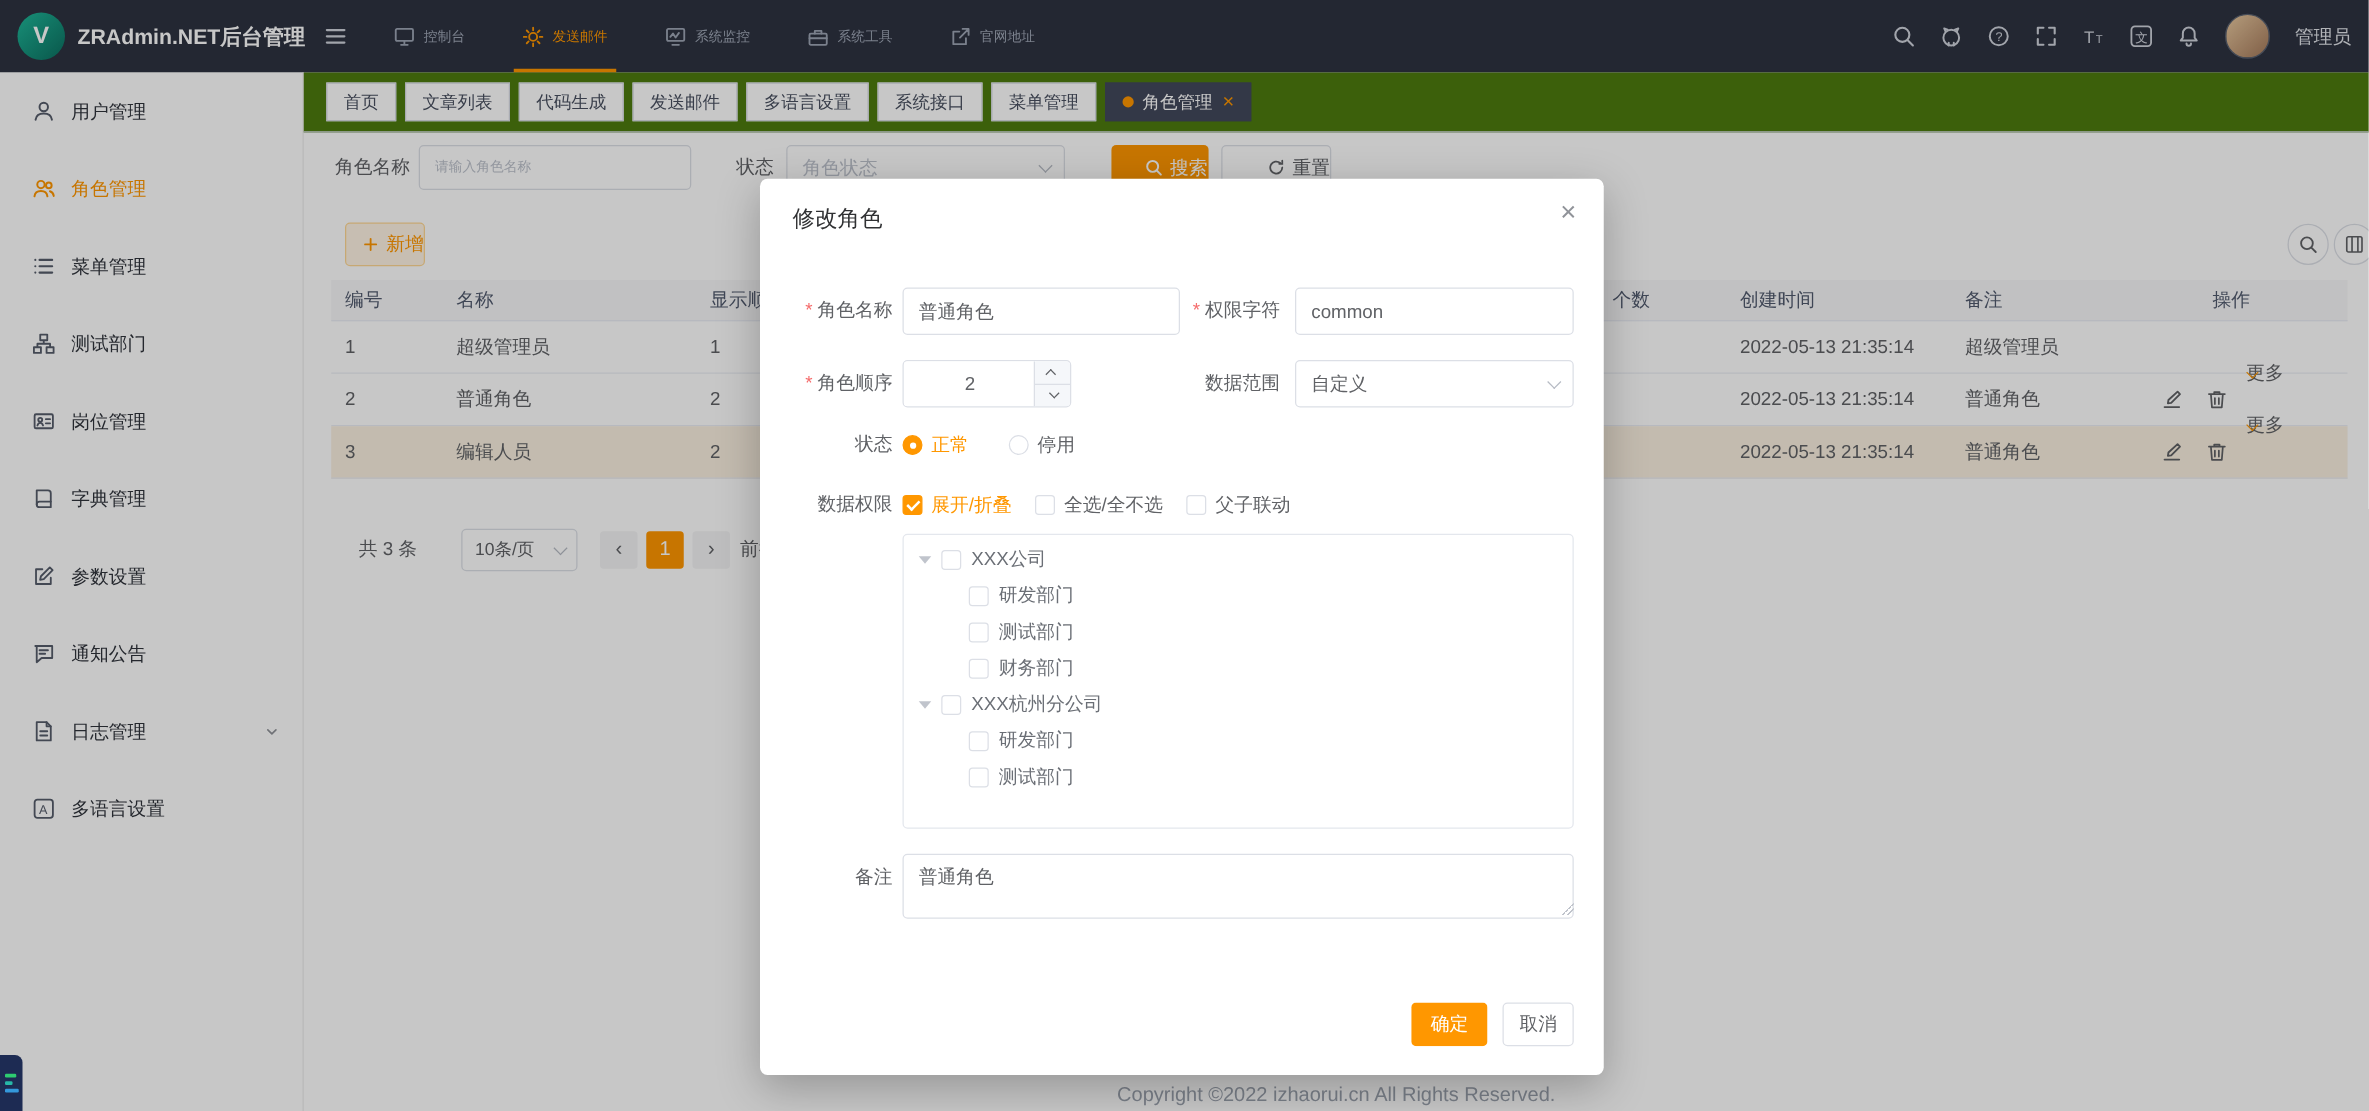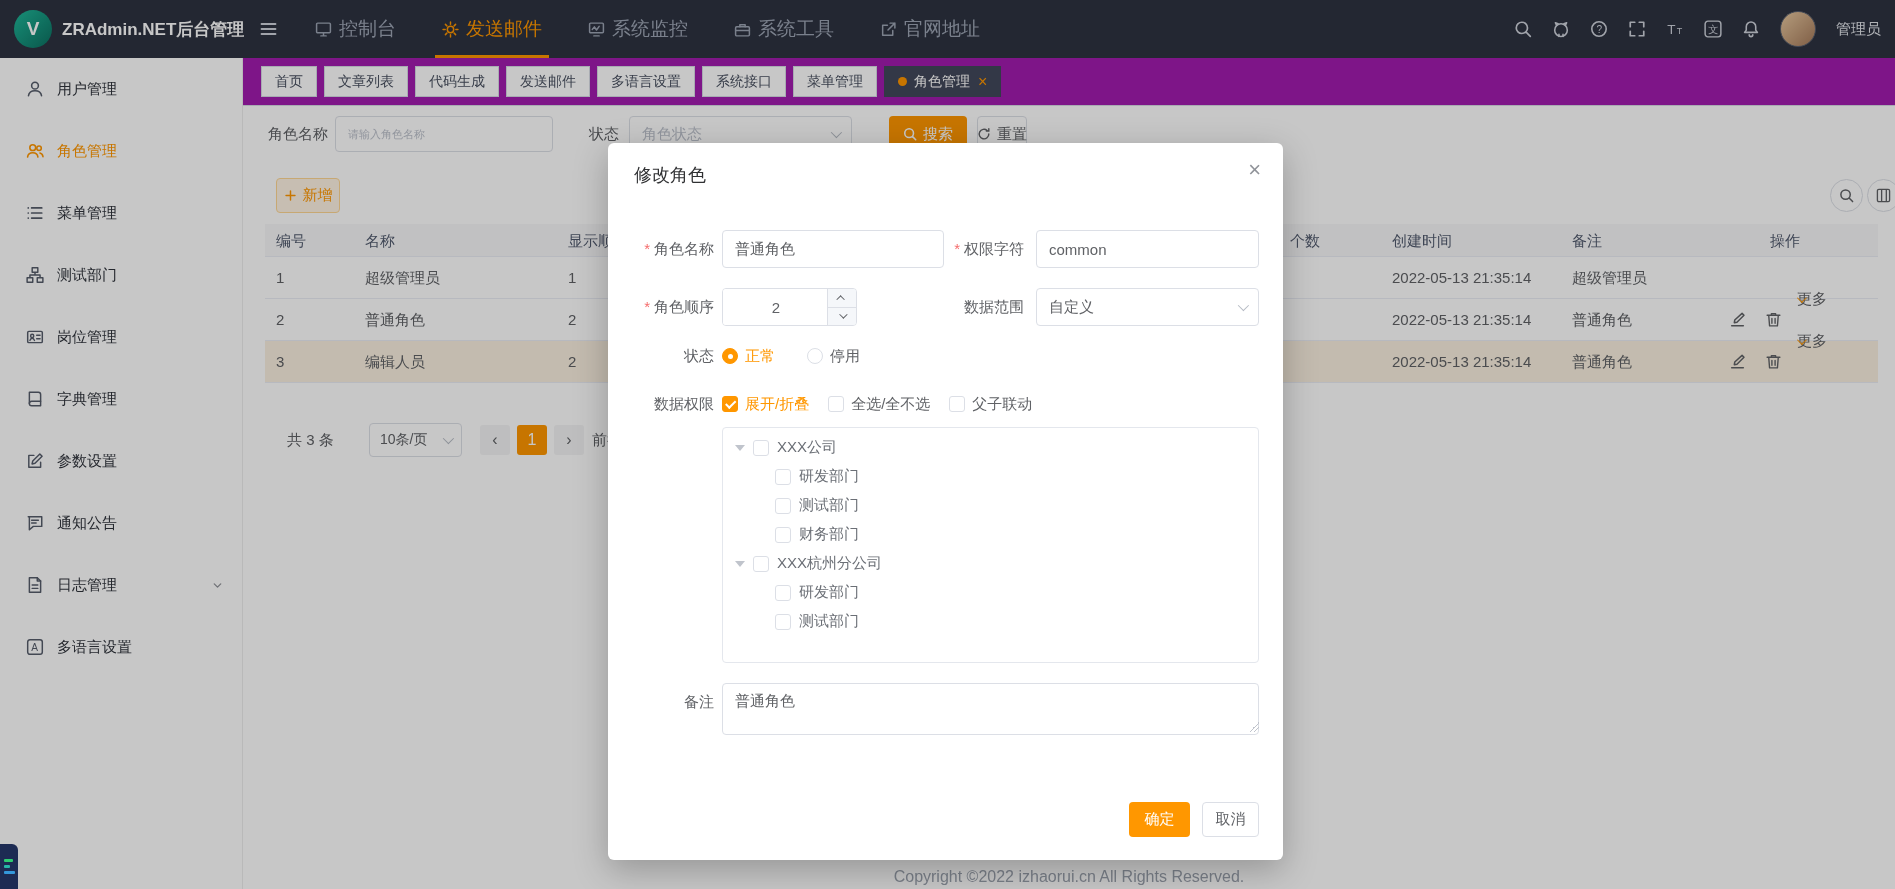--- a/index.html
+++ b/index.html
@@ -8,53 +8,53 @@
 svg{display:block}
 .abs{position:absolute}
 
 
 .topbar{position:absolute;left:0;top:0;width:1895px;height:58px;background:#2d3240;display:flex;align-items:center;z-index:1}
 .logo-area{width:243px;height:100%;display:flex;align-items:center;gap:10px;padding-left:14px;flex:none}
 .logo-circle{width:38px;height:38px;border-radius:50%;background:linear-gradient(135deg,#1fb89a,#0c6f60);color:#fff;font-weight:bold;font-size:19px;display:flex;align-items:center;justify-content:center;flex:none}
 .logo-text{color:#fff;font-size:17px;font-weight:bold;white-space:nowrap}
 .hamburger{color:#cfd3dc;margin:0 14px 0 16px;cursor:pointer}
 .topnav{display:flex;height:100%}
-.topnav-item{display:flex;align-items:center;gap:7px;color:#9da5b4;font-size:19px;padding:0 23px;height:100%;position:relative;cursor:pointer;white-space:nowrap}
+.topnav-item{display:flex;align-items:center;gap:7px;color:#9da5b4;font-size:11px;padding:0 23px;height:100%;position:relative;cursor:pointer;white-space:nowrap}
 .topnav-item.active{color:#ff9700}
 .topnav-item.active::after{content:"";position:absolute;left:16px;right:16px;bottom:0;height:3px;background:#ff9700}
 .top-actions{margin-left:auto;display:flex;align-items:center;gap:20px;padding-right:14px;color:#cfd3dc}
 .top-actions .tool{cursor:pointer}
 .avatar{width:36px;height:36px;border-radius:50%;background:linear-gradient(135deg,#e8c9a0,#a4795a);border:1px solid #59606f;flex:none}
 .username{color:#e3e6eb;font-size:15px;white-space:nowrap}
 
 
 .sidebar{position:absolute;left:0;top:58px;width:243px;bottom:0;background:#fff;border-right:1px solid #ededed;z-index:1}
 .side-item{height:62px;display:flex;align-items:center;gap:13px;padding:0 18px 0 26px;color:#30343c;font-size:15px;cursor:pointer}
 .side-item .sicon{color:#565d6b;flex:none}
 .side-item.active{color:#ff9700}
 .side-item.active .sicon{color:#ff9700}
 .side-item .chev{margin-left:auto;color:#909399}
 
 
-.tagsbar{position:absolute;left:243px;top:58px;right:0;height:48px;background:#a21caf;border-bottom:1px solid #d8dce5;display:flex;align-items:center;padding-left:18px;gap:7px;z-index:1}
+.tagsbar{position:absolute;left:243px;top:58px;right:0;height:48px;background:#4d7c0f;border-bottom:1px solid #d8dce5;display:flex;align-items:center;padding-left:18px;gap:7px;z-index:1}
 .tag{display:inline-flex;align-items:center;height:31px;padding:0 13px;border:1px solid #d8dce5;background:#fff;color:#495060;font-size:14px;cursor:pointer;gap:7px;white-space:nowrap}
 .tag.active{background:#42485b;border-color:#42485b;color:#fff}
 .tag .dot{width:9px;height:9px;border-radius:50%;background:#ff9700}
 .tag .close{color:#ff9700;font-size:16px;line-height:1;margin-left:1px}
 
 
 .content{position:absolute;left:243px;top:106px;right:0;bottom:0;background:#fff;z-index:0}
 .flt-label{position:absolute;font-size:15px;color:#606266;line-height:36px;white-space:nowrap}
 .text-input{position:absolute;height:36px;border:1px solid #dcdfe6;border-radius:4px;padding:0 12px;font-size:11px;color:#606266;background:#fff;font-family:inherit}
 .text-input::placeholder{color:#bdc2cc}
 .fake-select{position:absolute;height:36px;border:1px solid #dcdfe6;border-radius:4px;background:#fff;display:flex;align-items:center;padding:0 12px;font-size:15px;color:#606266;gap:8px}
 .fake-select .ph{color:#bdc2cc}
 .fake-select .val{flex:1}
 .chev-down{width:8px;height:8px;border-right:1.5px solid #b6bbc4;border-bottom:1.5px solid #b6bbc4;transform:rotate(45deg) translateY(-2px);flex:none}
-.btn{position:absolute;display:inline-flex;align-items:center;justify-content:center;gap:6px;border-radius:4px;font-size:15px;cursor:pointer;border:1px solid transparent;white-space:nowrap}
+.btn{position:absolute;display:inline-flex;align-items:center;justify-content:flex-end;gap:6px;border-radius:4px;font-size:15px;cursor:pointer;border:1px solid transparent;white-space:nowrap}
 .btn-orange{background:#ff9700;color:#fff}
 .btn-plain-orange{background:#fff4e5;border-color:#ffd894;color:#ff9700}
 .btn-default{background:#fff;border-color:#dcdfe6;color:#606266}
 .tool-circle{position:absolute;width:33px;height:33px;border-radius:50%;border:1px solid #dcdfe6;background:#fff;display:flex;align-items:center;justify-content:center;color:#606266;cursor:pointer}
 
 
 .gtable{position:absolute;left:22px;top:118px;width:1613px}
 .g-head{position:relative;height:33px;background:#f8f8f9;border-bottom:1px solid #ebeef5}
 .g-head span{position:absolute;line-height:33px;font-size:15px;color:#515a6e}
 .g-row{position:relative;height:42px;border-bottom:1px solid #ebeef5}
@@ -358,21 +358,21 @@
   </div>
   <button class="btn btn-orange" style="left:646px;top:10px;width:78px;height:36px">
     <span>
         <svg width="14" height="14" viewBox="0 0 16 16" fill="none" stroke="currentColor" stroke-width="1.8" stroke-linecap="round">
           <circle cx="7" cy="7" r="5"></circle>
           <path d="M11 11l3.5 3.5"></path>
         </svg>
       </span>
     <span>搜索</span>
   </button>
-  <button class="btn btn-default" style="left:734px;top:10px;width:50px;height:36px">
+  <button class="btn btn-default" style="left:734px;top:10px;width:88px;height:36px">
     <span>
         <svg width="14" height="14" viewBox="0 0 16 16" fill="none" stroke="currentColor" stroke-width="1.6" stroke-linecap="round">
           <path d="M13.5 8A5.5 5.5 0 1 1 11.6 3.9M13.5 1.8v2.8h-2.8"></path>
         </svg>
       </span>
     <span>重置</span>
   </button>
 
   <button class="btn btn-plain-orange" style="left:33px;top:72px;width:64px;height:35px">
     <span>

